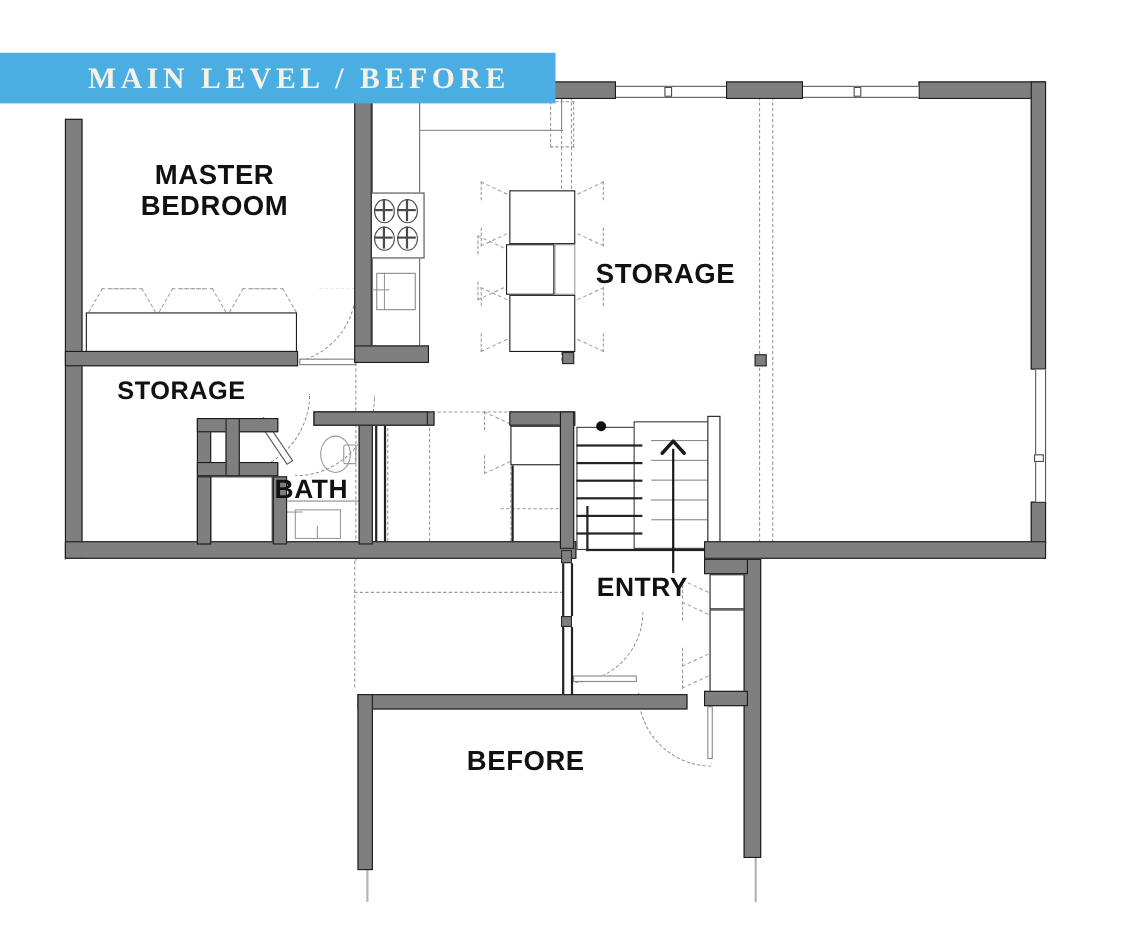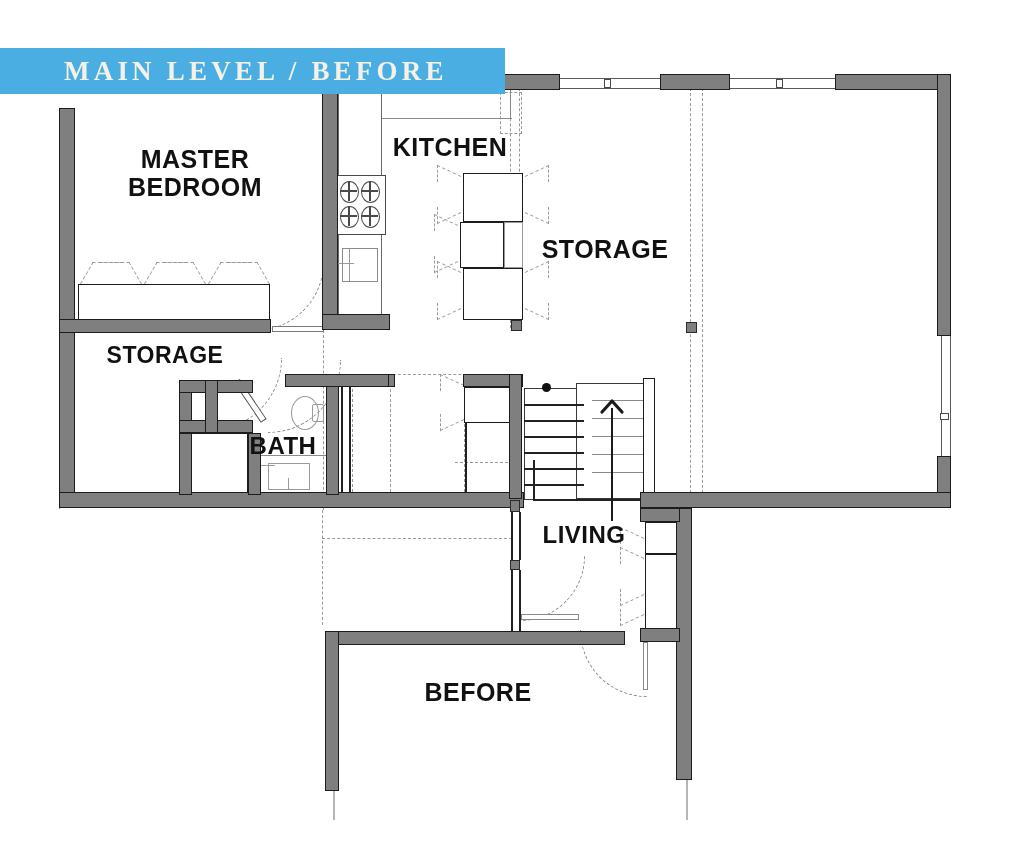--- a/index.html
+++ b/index.html
@@ -7,21 +7,21 @@
   body{width:1020px;height:842px;position:relative;overflow:hidden;
        font-family:"Liberation Sans", sans-serif;}
 
   #plan-root{position:absolute;left:0;top:0;width:1020px;height:842px;}
 
   
   .banner{position:absolute;left:0;top:48px;width:505px;height:46px;
           background:#4aaee2;display:flex;align-items:center;z-index:60;}
   .banner-text{color:#f5f1e6;font-family:"Liberation Serif", serif;
           font-weight:700;font-size:27px;letter-spacing:4.2px;
-          padding-left:64px;white-space:nowrap;}
+          padding-left:64px;white-space:nowrap;margin-left:16px;}
 
   
   .room-label{position:absolute;color:#111;font-weight:700;
        font-family:"Liberation Sans", sans-serif;letter-spacing:0.5px;
        line-height:1.12;text-align:center;white-space:pre;z-index:40;}
 
   
   .wall{position:absolute;background:#7f7f7f;
         border:1.5px solid #1c1c1c;box-sizing:border-box;z-index:20;}
   .wall-thin{position:absolute;background:#7f7f7f;
@@ -267,24 +267,23 @@
   <div class="wall-thin" style="left:510px;top:560px;width:10px;height:10px;"></div>
   <div class="ln-dk" style="left:511px;top:570px;width:2px;height:62px;"></div>
   <div class="ln-dk" style="left:519px;top:570px;width:2px;height:62px;"></div>
   <div class="arc" style="left:520px;top:556px;width:64px;height:64px;border-top:none;border-left:none;border-radius:0 0 100% 0;"></div>
   <div class="box-open" style="left:521px;top:614px;width:58px;height:6px;background:#fff;border-color:#888;"></div>
 
   <div class="dash-h" style="left:59px;top:508px;width:1px;"></div>
 
   <div class="room-label" style="left:95px;top:145px;width:200px;font-size:25px;">MASTER
 BEDROOM</div>
-  <div class="room-label" style="left:380px;top:133px;width:140px;font-size:25px;">KITCHEN</div>
   <div class="room-label" style="left:540px;top:235px;width:130px;font-size:25px;">STORAGE</div>
   <div class="room-label" style="left:90px;top:343px;width:150px;font-size:23px;">STORAGE</div>
   <div class="room-label" style="left:238px;top:433px;width:90px;font-size:24px;">BATH</div>
-  <div class="room-label" style="left:523px;top:522px;width:122px;font-size:24px;">LIVING</div>
+  <div class="room-label" style="left:523px;top:522px;width:122px;font-size:24px;">ENTRY</div>
   <div class="room-label" style="left:408px;top:678px;width:140px;font-size:25px;">BEFORE</div>
 
 </div>
 
 <div class="banner">
   <span class="banner-text">MAIN LEVEL / BEFORE</span>
 </div>
 
 </body></html>

